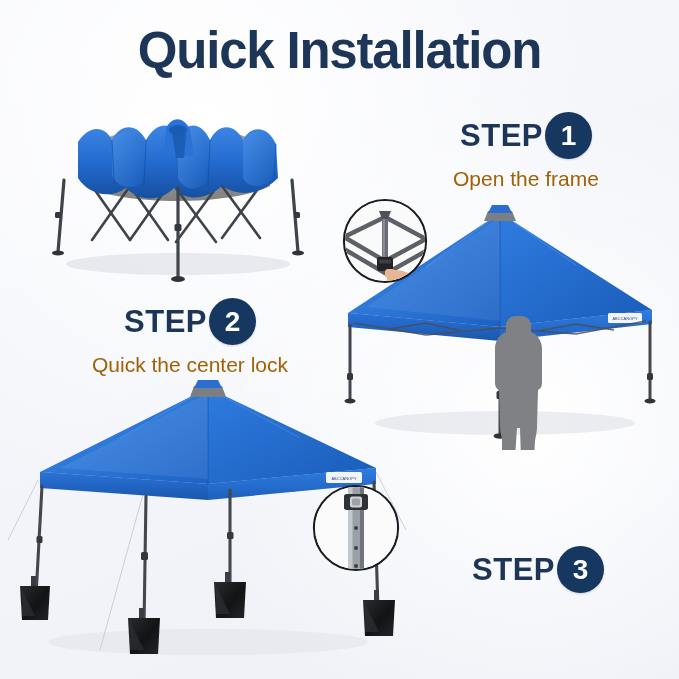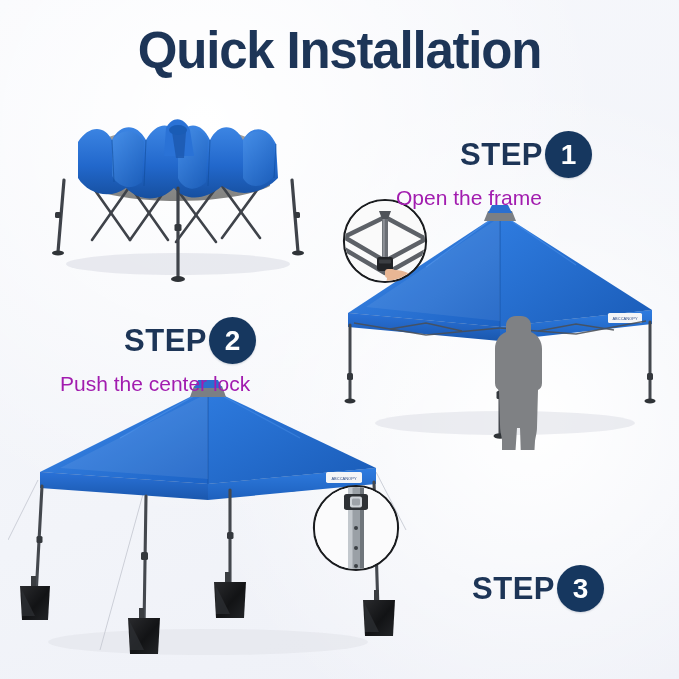--- a/index.html
+++ b/index.html
@@ -25,35 +25,35 @@
     position:absolute;left:0;right:0;top:22px;
     text-align:center;
     font-size:51px;line-height:58px;
     font-weight:700;letter-spacing:-1.2px;
     color:#1d3557;
     white-space:nowrap;
   }
 
   
   .step{position:absolute;}
-  .step-head{display:flex;align-items:center;justify-content:center;gap:2px;margin-top:19px;}
+  .step-head{display:flex;align-items:center;justify-content:center;gap:2px;}
   .step-word{
     font-size:31px;font-weight:700;letter-spacing:.5px;color:#1d3557;
     line-height:34px;
   }
   .badge{
     width:47px;height:47px;border-radius:50%;
     background:#16375f;
     display:flex;align-items:center;justify-content:center;
     color:#ffffff;font-size:28px;font-weight:700;line-height:1;
     box-shadow:0 1px 2px rgba(20,40,70,.18);
   }
   .step-desc{
-    margin-top:7px;
-    font-size:21px;line-height:26px;color:#a21caf;font-weight:400;
+    margin-top:7px;text-align:center;
+    font-size:21px;line-height:26px;color:#a16207;font-weight:400;
     white-space:nowrap;
   }
 
   #step1{left:396px;top:112px;width:260px;}
   #step2{left:60px;top:298px;width:260px;}
   #step3{left:400px;top:546px;width:276px;}
 
   
   .shot{position:absolute;}
   #shot-folded{left:26px;top:82px;width:300px;height:210px;}
@@ -394,21 +394,21 @@
       <span class="badge">1</span>
     </div>
     <div class="step-desc">Open the frame</div>
   </div>
 
   <div class="step" id="step2">
     <div class="step-head">
       <span class="step-word">STEP</span>
       <span class="badge">2</span>
     </div>
-    <div class="step-desc">Push the center lock</div>
+    <div class="step-desc">Quick the center lock</div>
   </div>
 
   <div class="step" id="step3">
     <div class="step-head">
       <span class="step-word">STEP</span>
       <span class="badge">3</span>
     </div>
   </div>
 
 </div>

